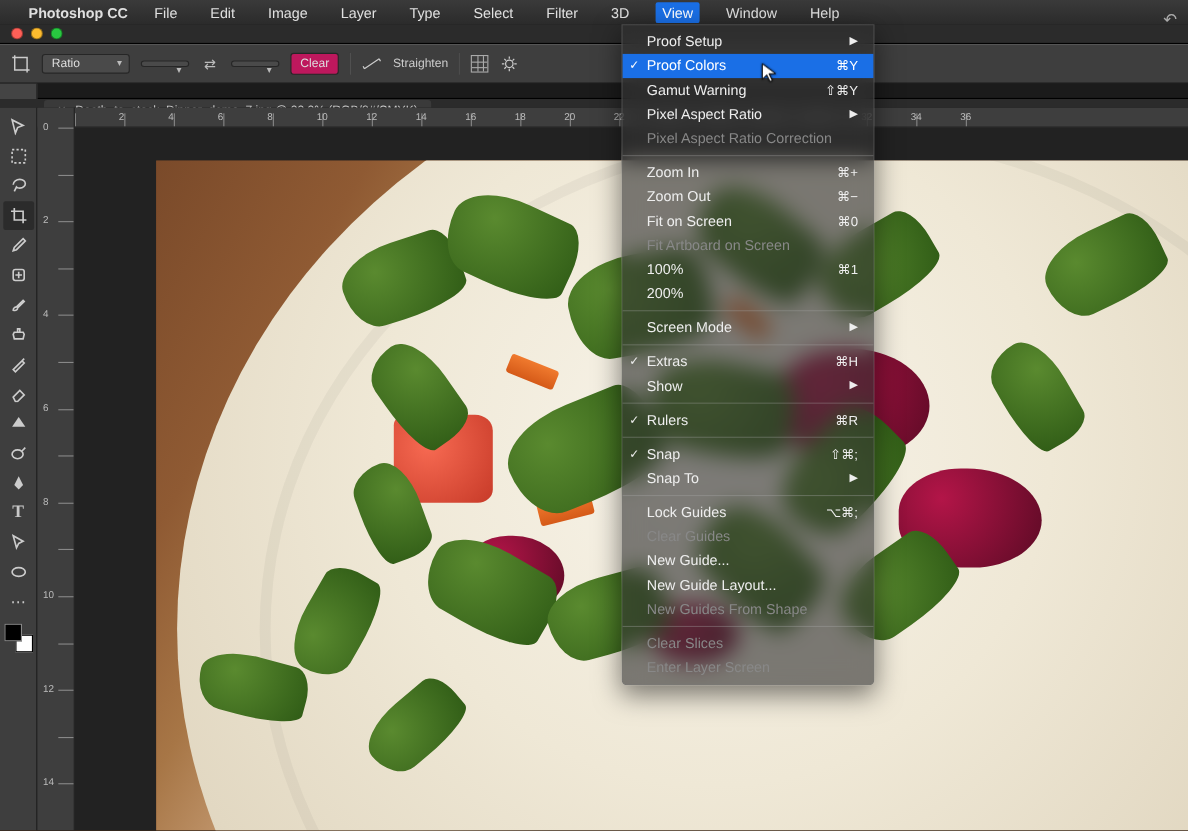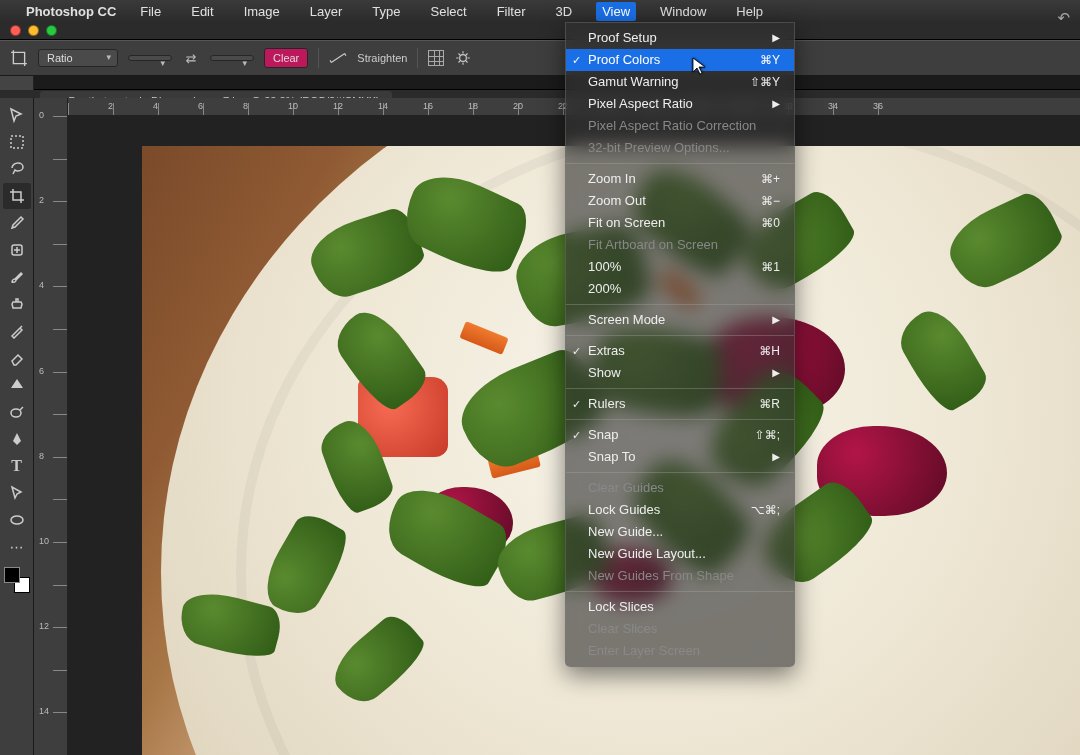--- a/index.html
+++ b/index.html
@@ -400,23 +400,20 @@
       <span>Gamut Warning</span>
       <span class="shortcut">⇧⌘Y</span>
     </div>
     <div class="dd-item">
       <span>Pixel Aspect Ratio</span>
       <span class="arrow">▶</span>
     </div>
     <div class="dd-item disabled">
       <span>Pixel Aspect Ratio Correction</span>
     </div>
-    <div class="dd-item disabled">
-      <span>32-bit Preview Options...</span>
-    </div>
     <div class="dd-sep"></div>
     <div class="dd-item">
       <span>Zoom In</span>
       <span class="shortcut">⌘+</span>
     </div>
     <div class="dd-item">
       <span>Zoom Out</span>
       <span class="shortcut">⌘−</span>
     </div>
     <div class="dd-item">
@@ -458,40 +455,37 @@
     <div class="dd-item">
       <span class="check">✓</span>
       <span>Snap</span>
       <span class="shortcut">⇧⌘;</span>
     </div>
     <div class="dd-item">
       <span>Snap To</span>
       <span class="arrow">▶</span>
     </div>
     <div class="dd-sep"></div>
-    <div class="dd-item disabled">
-      <span>Clear Guides</span>
-    </div>
     <div class="dd-item">
       <span>Lock Guides</span>
       <span class="shortcut">⌥⌘;</span>
     </div>
+    <div class="dd-item disabled">
+      <span>Clear Guides</span>
+    </div>
     <div class="dd-item">
       <span>New Guide...</span>
     </div>
     <div class="dd-item">
       <span>New Guide Layout...</span>
     </div>
     <div class="dd-item disabled">
       <span>New Guides From Shape</span>
     </div>
     <div class="dd-sep"></div>
-    <div class="dd-item">
-      <span>Lock Slices</span>
-    </div>
     <div class="dd-item disabled">
       <span>Clear Slices</span>
     </div>
     <div class="dd-item disabled">
       <span>Enter Layer Screen</span>
     </div>
   </div>
 
 <div class="cursor">
   <svg viewBox="0 0 14 18">

